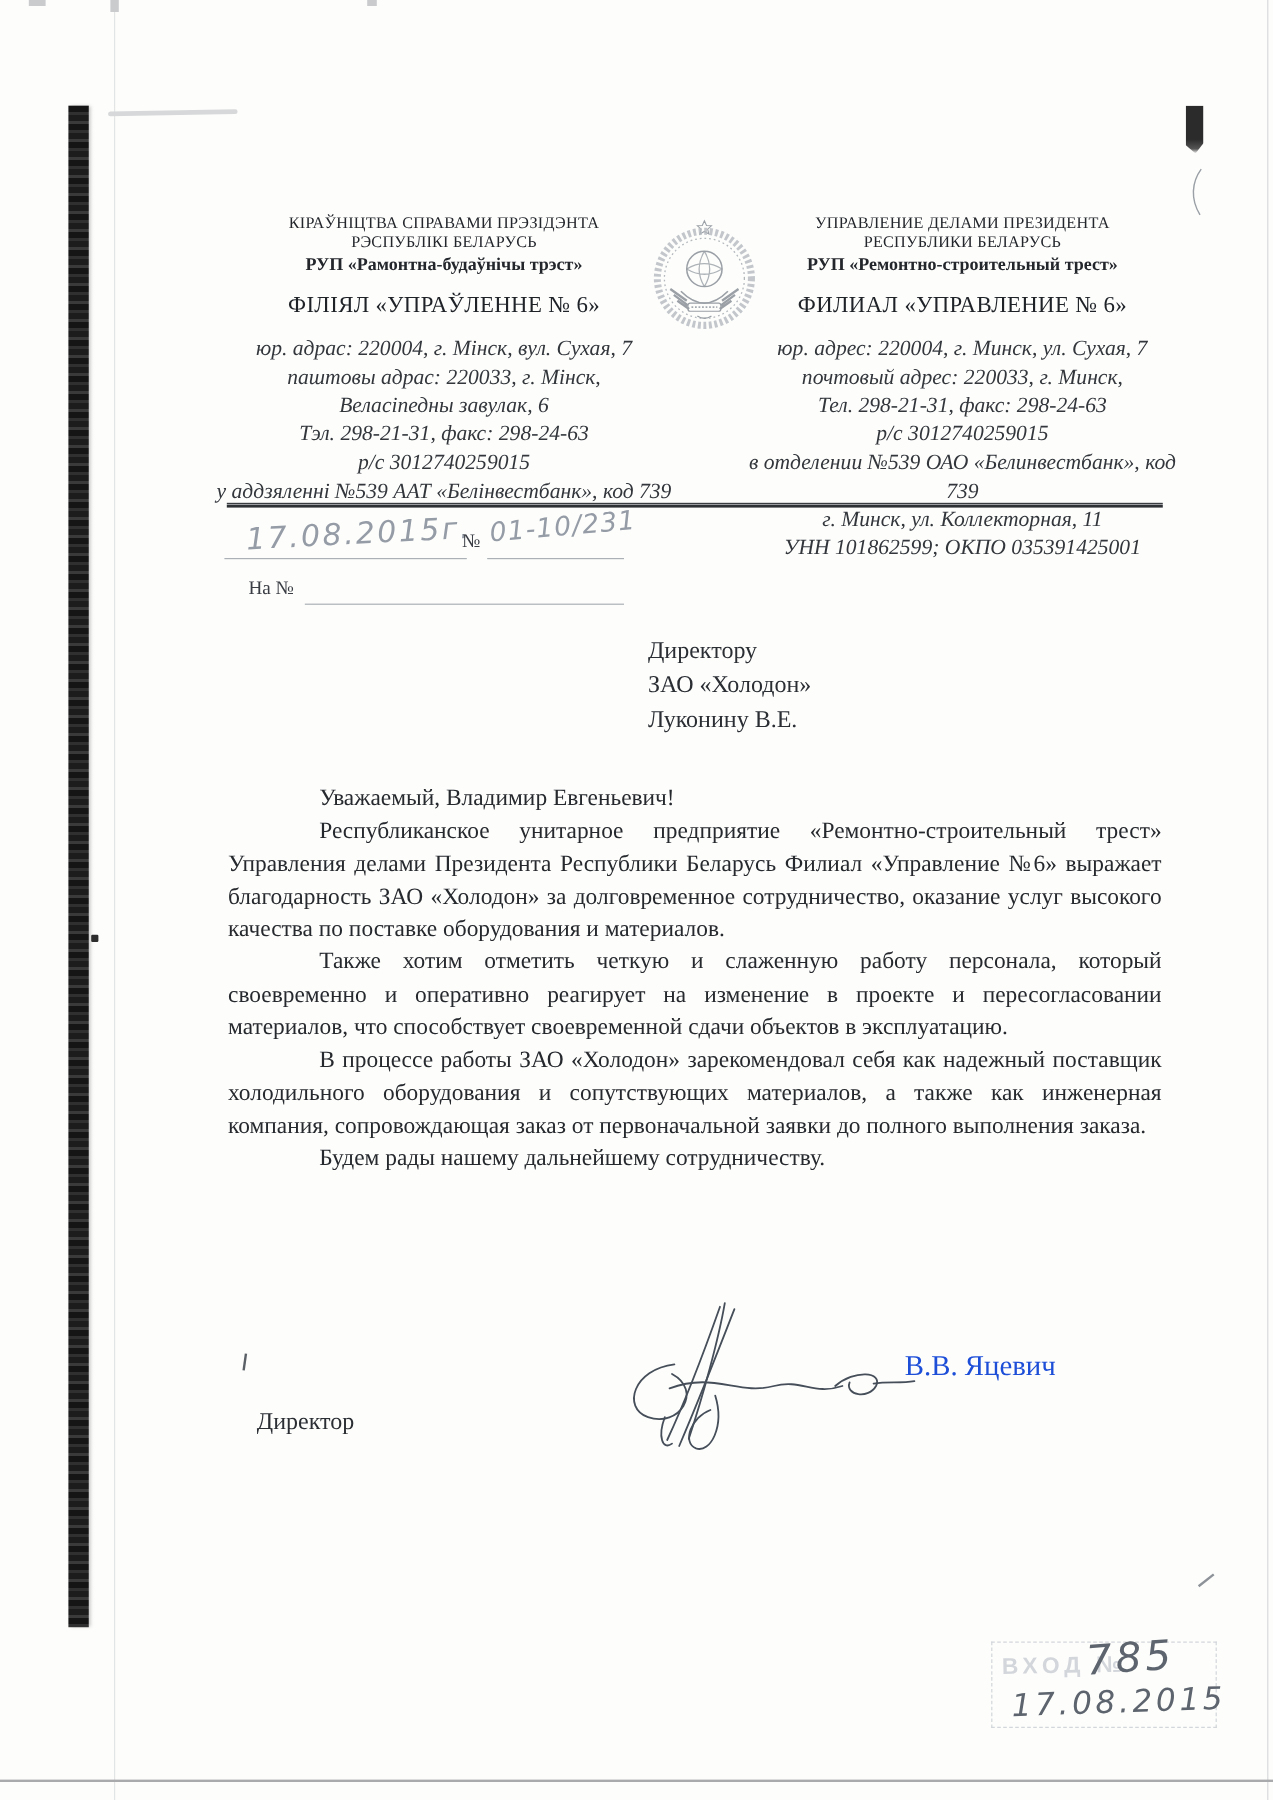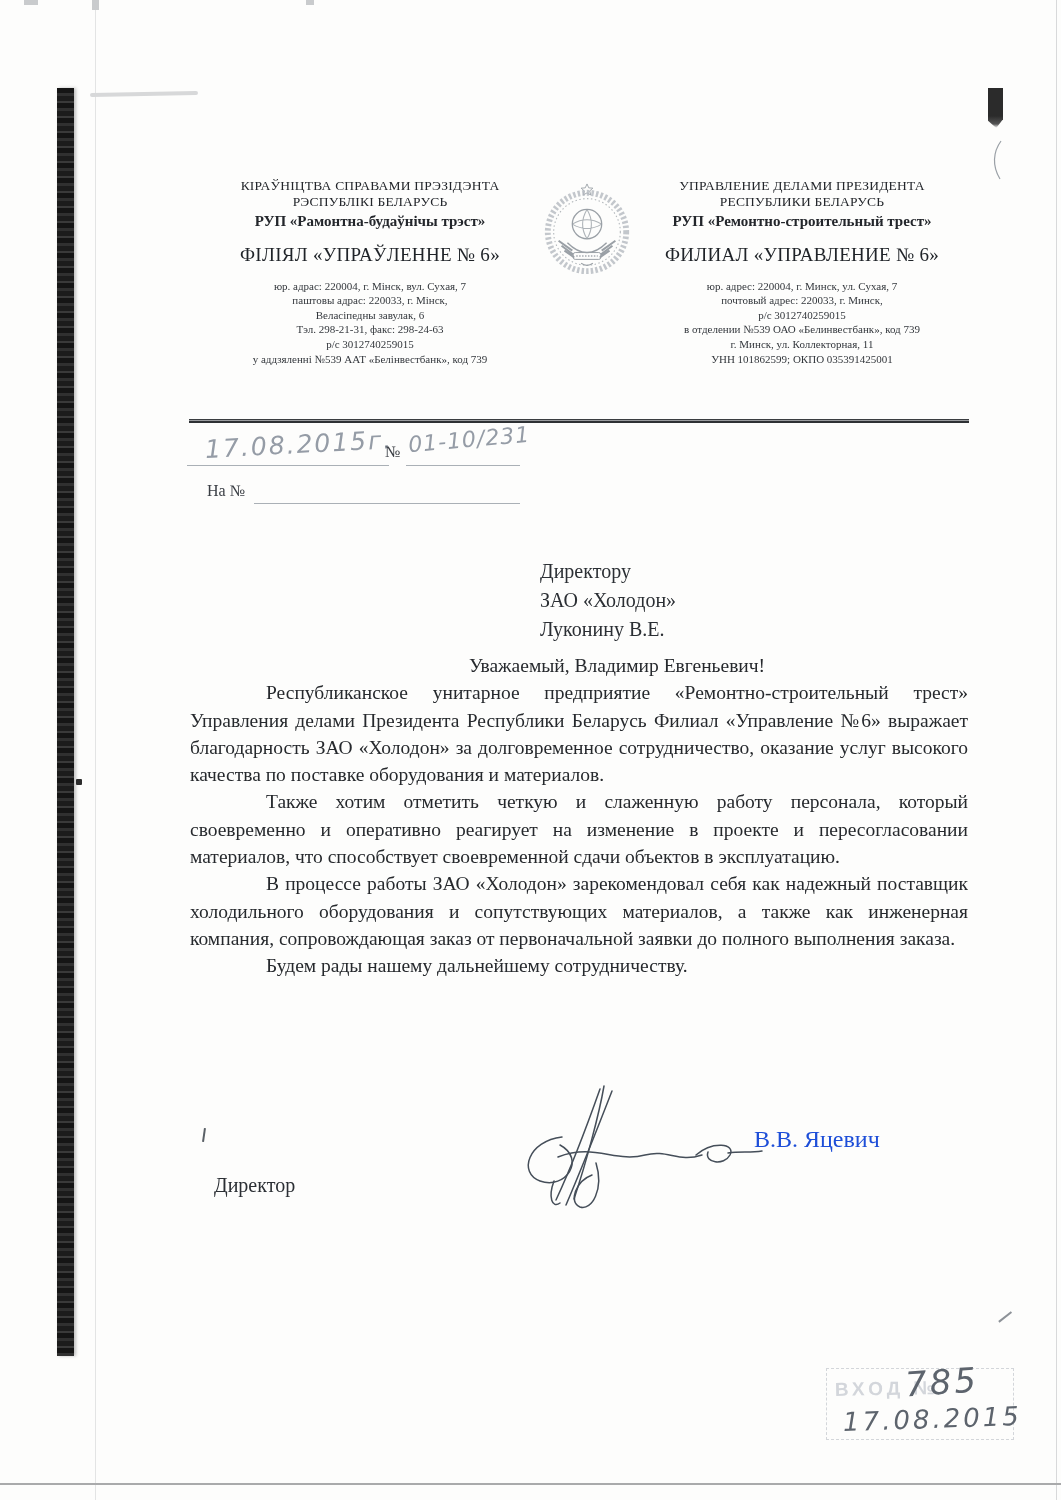--- a/index.html
+++ b/index.html
@@ -31,35 +31,35 @@
   .dot-mark{position:absolute;left:76px;top:779px;width:6px;height:6px;background:#2c2c2c;border-radius:1px;}
   .slash-mark{position:absolute;left:997px;top:1316px;width:16px;height:1.5px;background:#8d9298;transform:rotate(-38deg);}
   .dir-tick{position:absolute;left:203px;top:1128px;width:2px;height:14px;background:#5a6066;transform:rotate(8deg);}
   
   .hdr-col{position:absolute;top:178px;width:380px;text-align:center;line-height:1.18;}
   .hdr-left{left:180px;}
   .hdr-right{left:612px;}
   .hdr-org{font-weight:normal;font-size:13.5px;letter-spacing:.2px;color:#23262b;}
   .hdr-org3{font-weight:bold;font-size:15px;margin-top:3px;color:#23262b;}
   .hdr-branch{font-weight:normal;font-size:19px;margin-top:13px;margin-bottom:13px;color:#1f2328;letter-spacing:.3px;}
-  .hdr-addr{font-size:11px;line-height:1.32;color:#33373c;}
+  .hdr-addr{font-size:18px;line-height:1.32;color:#33373c;font-style:italic;}
   .emblem-box{position:absolute;left:538px;top:181px;width:98px;height:98px;}
   .hdr-rule{
     position:absolute;left:189px;top:419px;width:780px;height:4px;
     background:linear-gradient(180deg,#3a3d40 0 1px,#9b9da0 1px 2px,#2e3134 2px 4px);
   }
   
   .hand{font-family:"DejaVu Sans",sans-serif;font-style:italic;color:#959ca6;}
   .hw-date{position:absolute;left:205px;top:430px;font-size:25px;transform:rotate(-3deg);letter-spacing:2px;}
   .hw-no{position:absolute;left:408px;top:427px;font-size:22px;transform:rotate(-5deg);letter-spacing:1px;}
   .no-label{position:absolute;left:385px;top:443px;font-size:16px;color:#3a3e44;}
   .u-line{position:absolute;height:1px;background:#aab0b6;}
   .na-no{position:absolute;left:207px;top:482px;font-size:16px;color:#3a3e44;}
   
-  .recipient{position:absolute;left:540px;top:557px;font-size:20px;line-height:29px;color:#2b2f34;}
+  .recipient{position:absolute;left:540px;top:528px;font-size:20px;line-height:29px;color:#2b2f34;}
   
   .body-text{
     position:absolute;left:190px;top:652px;width:778px;
     font-size:19.5px;line-height:27.3px;color:#26292d;
     text-align:justify;
   }
   .body-text p{margin:0;text-indent:76px;}
   
   .sig-title{position:absolute;left:214px;top:1126px;font-size:20px;color:#2b2f34;margin-top:48px;}
   .sig-name{position:absolute;left:754px;top:1126px;font-size:24px;color:#1d4ed8;}
@@ -128,20 +128,21 @@
     </svg>
   </div>
 
   <div class="hdr-col hdr-right">
     <div class="hdr-org">УПРАВЛЕНИЕ ДЕЛАМИ ПРЕЗИДЕНТА</div>
     <div class="hdr-org">РЕСПУБЛИКИ БЕЛАРУСЬ</div>
     <div class="hdr-org3">РУП «Ремонтно-строительный трест»</div>
     <div class="hdr-branch">ФИЛИАЛ «УПРАВЛЕНИЕ № 6»</div>
     <div class="hdr-addr">юр. адрес: 220004, г. Минск, ул. Сухая, 7</div>
     <div class="hdr-addr">почтовый адрес: 220033, г. Минск,</div>
+    <div class="hdr-addr">Тел. 298-21-31, факс: 298-24-63</div>
     <div class="hdr-addr">р/с 3012740259015</div>
     <div class="hdr-addr">в отделении №539 ОАО «Белинвестбанк», код 739</div>
     <div class="hdr-addr">г. Минск, ул. Коллекторная, 11</div>
     <div class="hdr-addr">УНН 101862599; ОКПО 035391425001</div>
   </div>
 
   <div class="hdr-rule"></div>
 
   <div class="hand hw-date">17.08.2015г.</div>
   <div class="u-line" style="left:187px;top:465px;width:202px;"></div>
@@ -151,21 +152,21 @@
   <div class="na-no">На №</div>
   <div class="u-line" style="left:254px;top:503px;width:266px;"></div>
 
   <div class="recipient">
     <div>Директору</div>
     <div>ЗАО «Холодон»</div>
     <div>Луконину В.Е.</div>
   </div>
 
   <div class="body-text">
-    <p style="text-align:center;">Уважаемый, Владимир Евгеньевич!</p>
+    <p style="text-align:left;">Уважаемый, Владимир Евгеньевич!</p>
     <p>Республиканское унитарное предприятие «Ремонтно-строительный трест» Управления делами Президента Республики Беларусь Филиал «Управление №6» выражает благодарность ЗАО «Холодон» за долговременное сотрудничество, оказание услуг высокого качества по поставке оборудования и материалов.</p>
     <p>Также хотим отметить четкую и слаженную работу персонала, который своевременно и оперативно реагирует на изменение в проекте и пересогласовании материалов, что способствует своевременной сдачи объектов в эксплуатацию.</p>
     <p>В процессе работы ЗАО «Холодон» зарекомендовал себя как надежный поставщик холодильного оборудования и сопутствующих материалов, а также как инженерная компания, сопровождающая заказ от первоначальной заявки до полного выполнения заказа.</p>
     <p style="text-align:left;">Будем рады нашему дальнейшему сотрудничеству.</p>
   </div>
 
   <div class="dir-tick"></div>
   <div class="sig-title">Директор</div>
   <svg class="sig-svg" width="270" height="130" viewBox="0 0 270 130">
     <g stroke="#454e59" stroke-width="1.5" fill="none" stroke-linecap="round">

